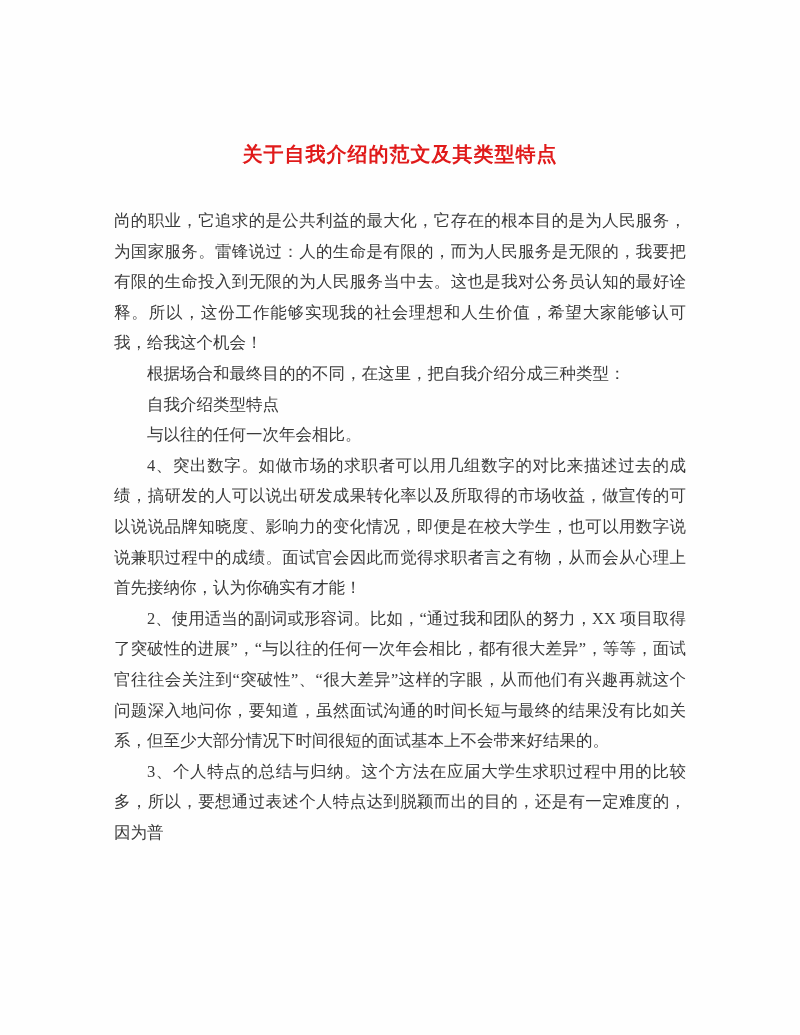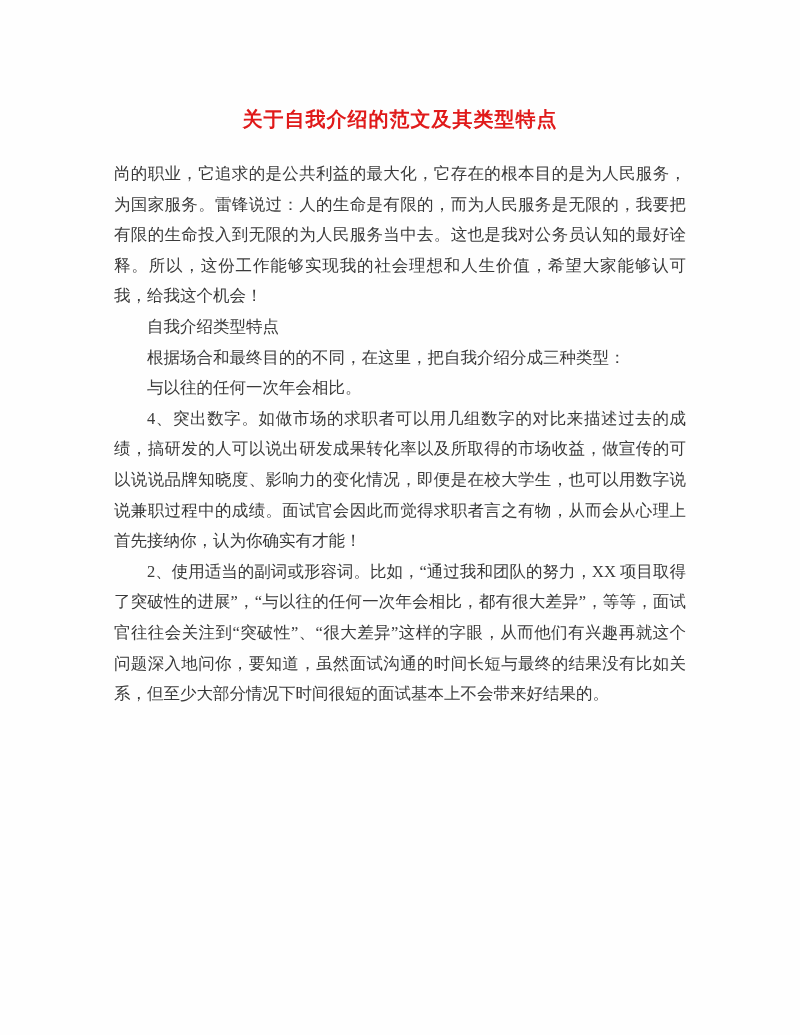--- a/index.html
+++ b/index.html
@@ -15,37 +15,38 @@
   }
   .doc-title {
     padding-top: 106px;
     text-align: center;
     font-size: 20px;
     font-weight: bold;
     letter-spacing: 1px;
   }
   .doc-body {
     width: 572px;
-    margin: 26px auto 0 auto;
+    margin: 38px auto 0 auto;
     font-size: 16.5px;
     line-height: 30.6px;
     color: #3a3a3a;
     text-align: justify;
     text-justify: inter-character;
   }
   .doc-body p { margin: 0; }
   .doc-body p.indent { text-indent: 2em; }
 </style>
 </head>
 <body>
 
 <div class="page" style="background: rgb(254, 254, 254);">
-  <h1 class="doc-title" style="color: rgb(224, 26, 26);">关于自我介绍的范文及其类型特点</h1>
+  <h1 class="doc-title" style="color: rgb(224, 26, 26); margin-top: 35px;">关于自我介绍的范文及其类型特点</h1>
 
   <div class="doc-body">
     <p>尚的职业，它追求的是公共利益的最大化，它存在的根本目的是为人民服务，为国家服务。雷锋说过：人的生命是有限的，而为人民服务是无限的，我要把有限的生命投入到无限的为人民服务当中去。这也是我对公务员认知的最好诠释。所以，这份工作能够实现我的社会理想和人生价值，希望大家能够认可我，给我这个机会！</p>
+    <p class="indent">根据场合和最终目的的不同，在这里，把自我介绍分成三种类型：</p>
     <p class="indent">自我介绍类型特点</p>
-    <p class="indent">根据场合和最终目的的不同，在这里，把自我介绍分成三种类型：</p>
     <p class="indent">与以往的任何一次年会相比。</p>
     <p class="indent">4、突出数字。如做市场的求职者可以用几组数字的对比来描述过去的成绩，搞研发的人可以说出研发成果转化率以及所取得的市场收益，做宣传的可以说说品牌知晓度、影响力的变化情况，即便是在校大学生，也可以用数字说说兼职过程中的成绩。面试官会因此而觉得求职者言之有物，从而会从心理上首先接纳你，认为你确实有才能！</p>
     <p class="indent">2、使用适当的副词或形容词。比如，“通过我和团队的努力，XX 项目取得了突破性的进展”，“与以往的任何一次年会相比，都有很大差异”，等等，面试官往往会关注到“突破性”、“很大差异”这样的字眼，从而他们有兴趣再就这个问题深入地问你，要知道，虽然面试沟通的时间长短与最终的结果没有比如关系，但至少大部分情况下时间很短的面试基本上不会带来好结果的。</p>
+    <p class="indent">3、个人特点的总结与归纳。这个方法在应届大学生求职过程中用的比较多，所以，要想通过表述个人特点达到脱颖而出的目的，还是有一定难度的，因为普</p>
   </div>
 </div>
 
 </body></html>

